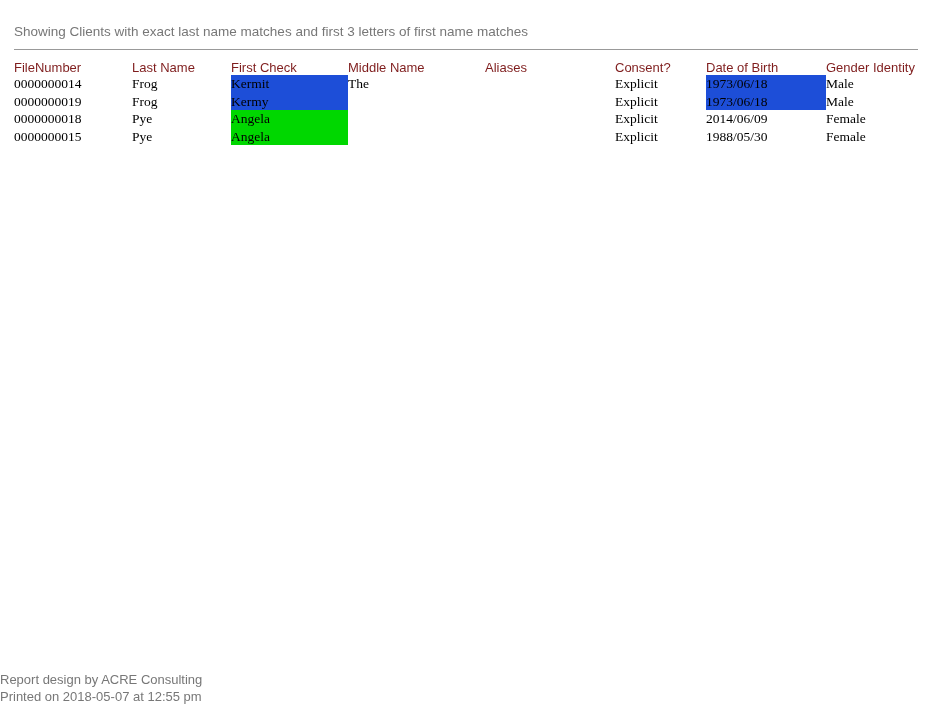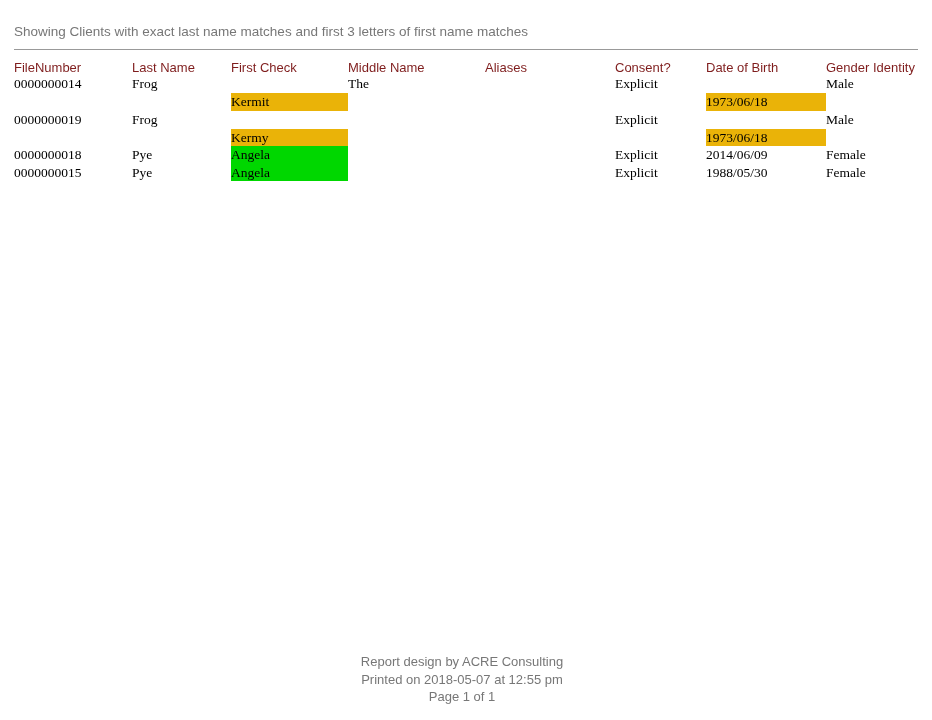--- a/index.html
+++ b/index.html
@@ -54,36 +54,34 @@
     .trow {
       color: #000;
       line-height: 1.3;
     }
     .cell {
       white-space: nowrap;
       overflow: hidden;
       padding: 0;
     }
     .hl-yellow {
-      background: #eab308;
+      background: #1d4ed8;
       display: inline-block;
       width: 100%;
-      margin-top: 18px;
     }
     .hl-green {
       background: #00d700;
       display: inline-block;
       width: 100%;
     }
     .footer {
       position: absolute;
       bottom: 14px;
       left: 0;
       right: 8px;
-      text-align: center;
       font-family: 'Century Gothic', 'Futura', Arial, sans-serif;
       font-size: 13px;
       color: #777;
       line-height: 1.35;
     }
   </style>
 </head>
 <body>
 
 <div class="header-container">
@@ -143,14 +141,13 @@
         <div class="cell">Explicit</div>
         <div class="cell">1988/05/30</div>
         <div class="cell">Female</div>
       </div>
     </div>
 </div>
 
 <div class="footer">
   <div>Report design by ACRE Consulting</div>
   <div>Printed on 2018-05-07 at 12:55 pm</div>
-  <div>Page 1 of 1</div>
 </div>
 
 </body></html>

